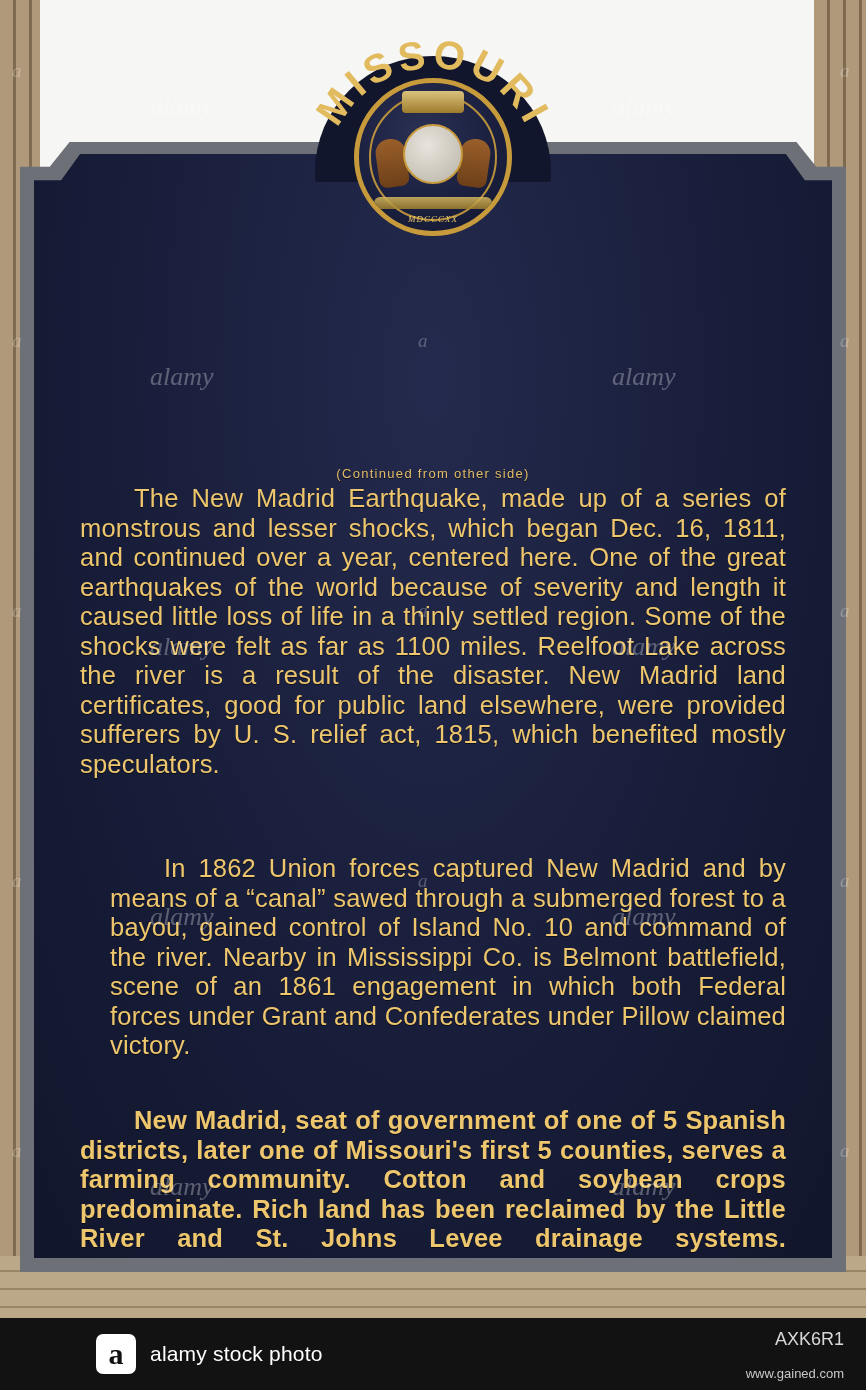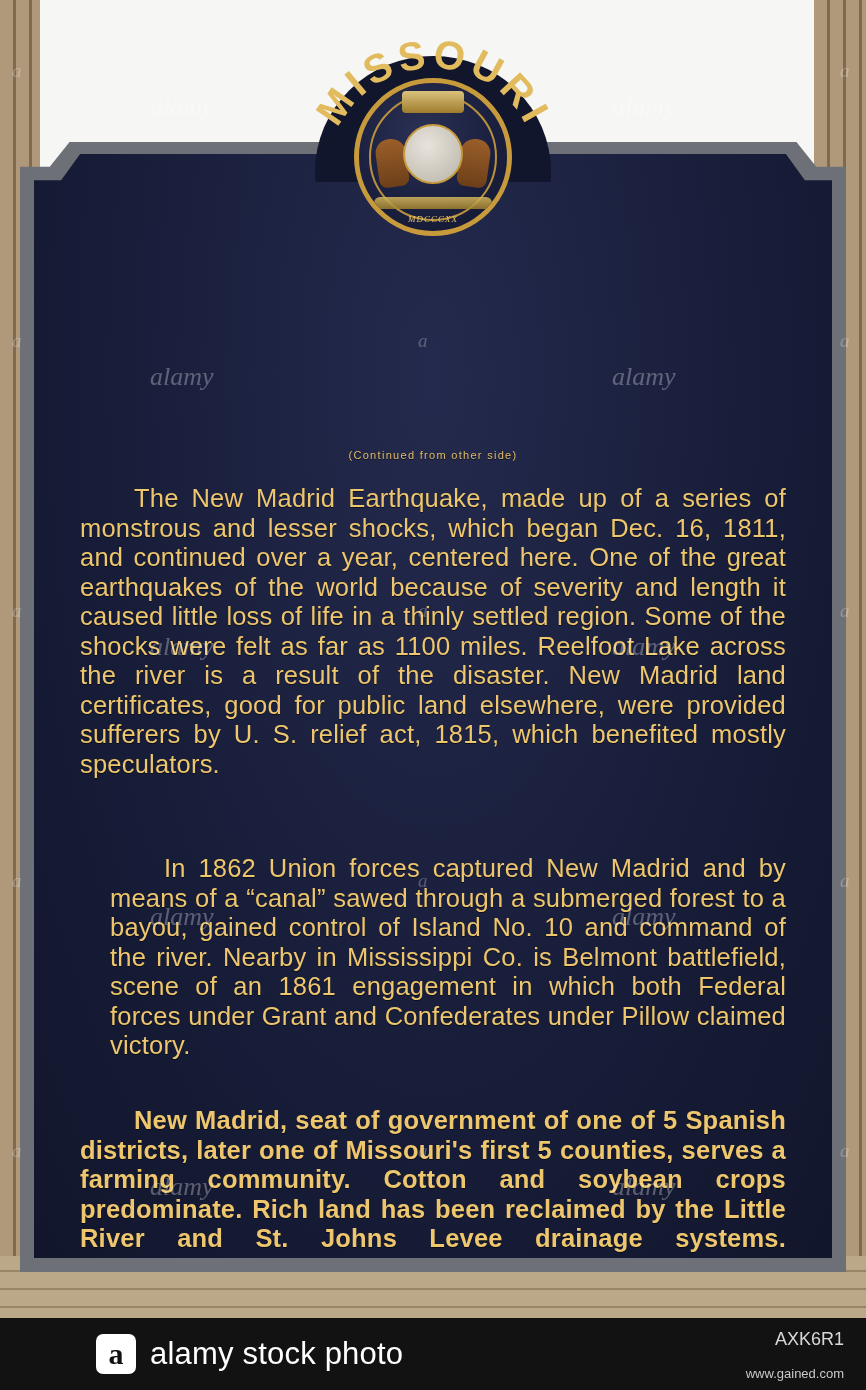--- a/index.html
+++ b/index.html
@@ -222,22 +222,22 @@
     text-shadow: 0 1px 0 rgba(0,0,0,.6);
   }
   #title {
     top: 236px;
     font-size: 47px;
     font-weight: bold;
     letter-spacing: 4px;
     color: #f0cd79;
   }
   #subtitle {
-    top: 295px;
-    font-size: 11px;
+    top: 312px;
+    font-size: 13px;
     letter-spacing: 1.3px;
     color: #e3bd67;
   }
   .body-para {
     color: #edc66d;
     font-size: 25.5px;
     line-height: 29.5px;
     text-align: justify;
     text-align-last: justify;
     letter-spacing: .2px;
@@ -302,21 +302,21 @@
     font-family: "Liberation Serif", serif;
     font-size: 30px;
     line-height: 40px;
     text-align: center;
     font-weight: bold;
   }
   #footer-title {
     position: absolute;
     left: 150px;
     top: 16px;
-    font-size: 31px;
+    font-size: 21px;
     line-height: 40px;
     font-family: "Liberation Sans", sans-serif;
     letter-spacing: .2px;
   }
   #footer-code {
     position: absolute;
     right: 22px;
     top: 11px;
     font-size: 18px;
     color: #d8d8d8;

